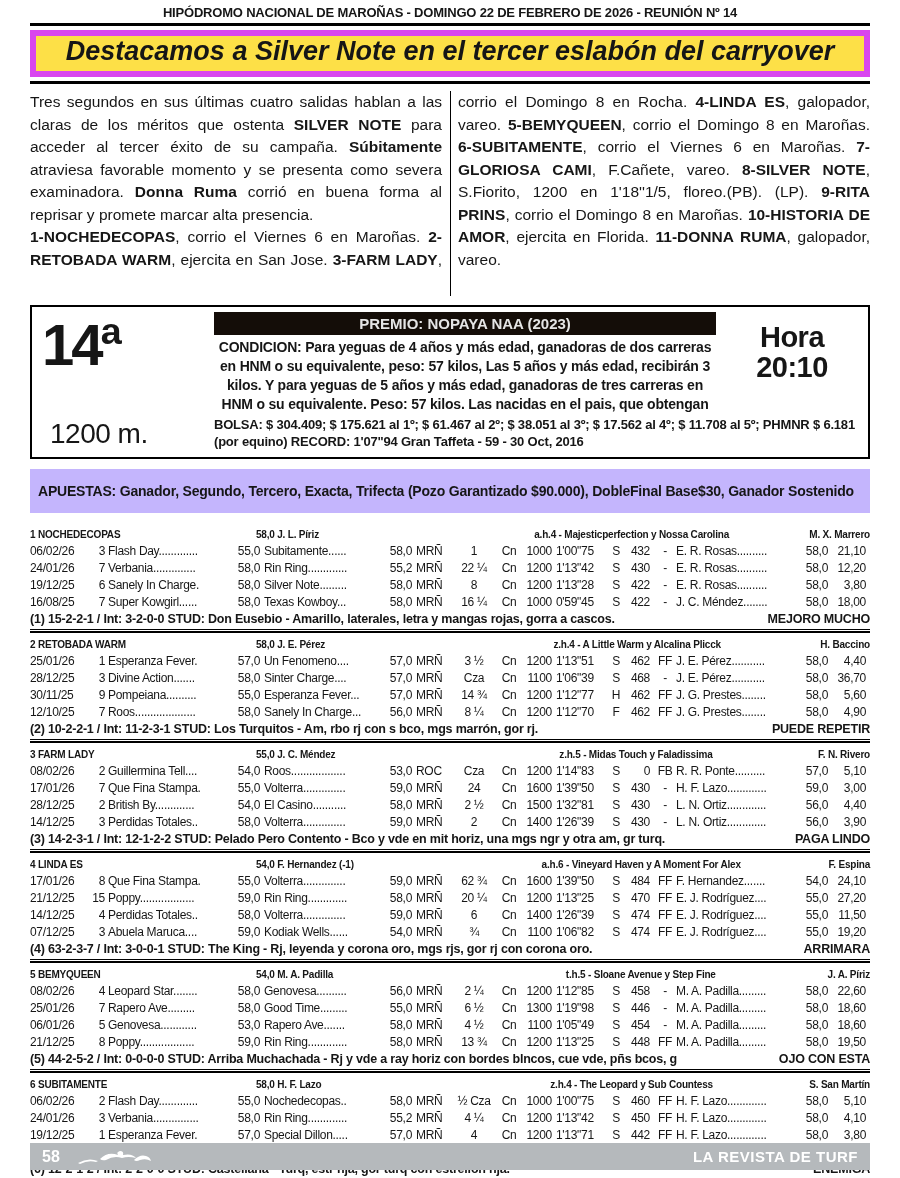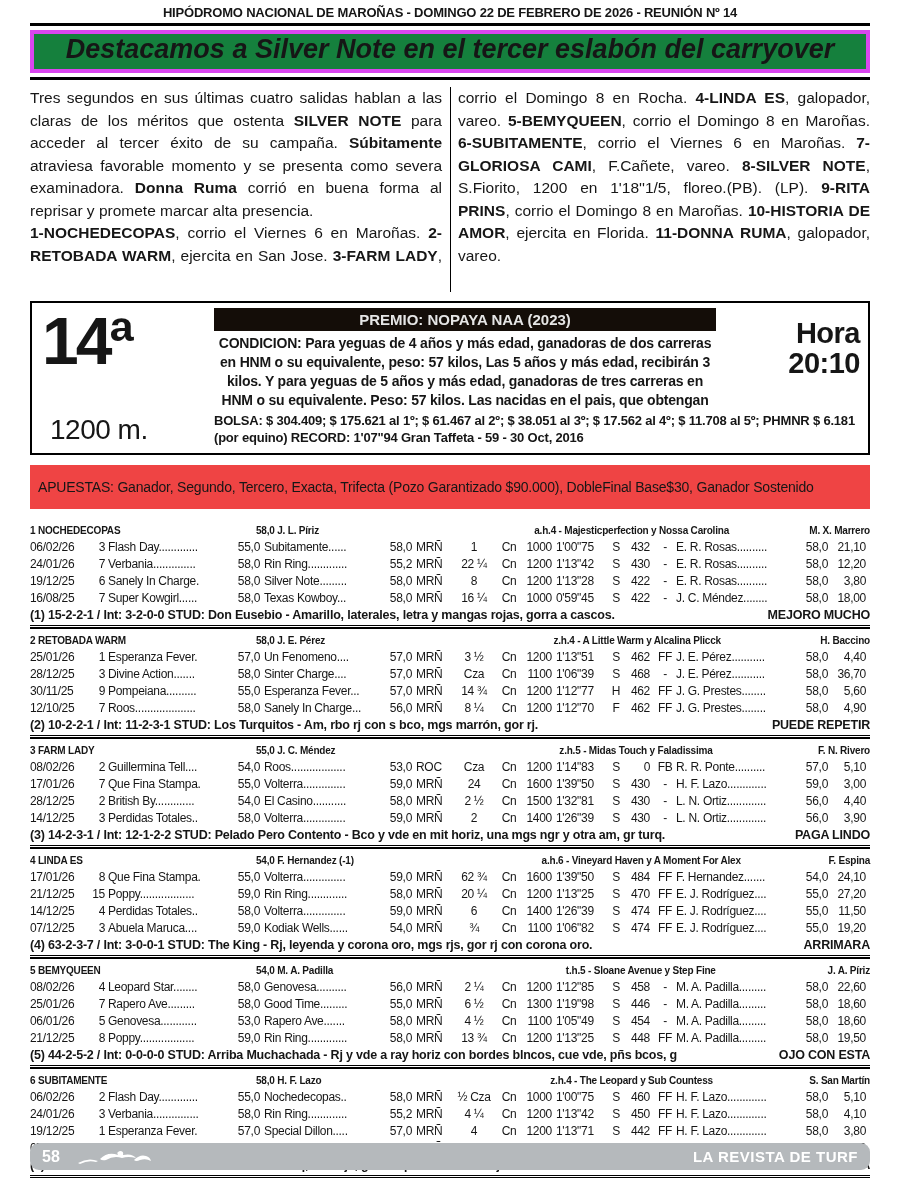--- a/index.html
+++ b/index.html
@@ -9,63 +9,63 @@
     font-family:"Liberation Sans", sans-serif;
     overflow:hidden;
   }
   .content{padding:0 30px;}
   .top-header{
     text-align:center;font-size:13px;font-weight:bold;
     padding-top:5px;letter-spacing:-0.2px;
   }
   .rule{border-top:3px solid #000;margin-top:3px;}
   .headline-box{
-    border:4px solid #d946ef;background:#15803d;
+    border:6px solid #d946ef;background:#fde047;
     margin-top:4px;text-align:center;
     font-size:27px;font-weight:bold;font-style:italic;
     padding:0 0 5px;line-height:30px;
   }
   .rule2{border-top:3px solid #000;margin-top:4px;}
   .intro{
     margin-top:7px;height:205px;overflow:hidden;
     column-count:2;column-gap:16px;column-rule:1px solid #000;
     text-align:justify;font-size:15.5px;line-height:22.5px;
   }
   .intro p{margin:0;}
   .race-box{
     margin-top:9px;border:2px solid #000;
     padding:5px 8px 7px 6px;
     display:grid;grid-template-columns:168px 1fr 136px;
     grid-template-areas:"num premio hora" "num cond hora" "dist bolsa bolsa";
     column-gap:8px;
   }
   .race-num{
-    grid-area:num;font-size:66px;font-weight:bold;line-height:66px;
+    grid-area:num;font-size:58px;font-weight:bold;line-height:66px;
     padding-left:4px;letter-spacing:-3px;
   }
   .race-dist{grid-area:dist;font-size:28px;padding-left:12px;align-self:end;letter-spacing:-0.5px;}
   .premio{
     grid-area:premio;background:#140d08;color:#e5e5e5;
     font-weight:bold;font-size:15px;text-align:center;padding:3px 0;
   }
   .cond{
     grid-area:cond;font-weight:bold;font-size:14px;
     text-align:center;line-height:19px;margin-top:3px;letter-spacing:-0.2px;
   }
   .hora{
-    grid-area:hora;text-align:right;font-weight:bold;
+    grid-area:hora;text-align:center;font-weight:bold;
     font-size:29px;line-height:30px;margin-top:10px;letter-spacing:-0.5px;
   }
   .bolsa{
     grid-area:bolsa;font-weight:bold;font-size:13px;line-height:17px;
     margin-top:2px;letter-spacing:-0.2px;
   }
   .apuestas{
-    margin-top:10px;background:#ef4444;
-    font-weight:normal;font-size:14px;padding:14px 8px;letter-spacing:-0.2px;
+    margin-top:10px;background:#c4b5fd;
+    font-weight:bold;font-size:14px;padding:14px 8px;letter-spacing:-0.2px;
   }
   .horses{margin-top:13px;}
   .h-head{
     display:grid;grid-template-columns:226px 198px 1fr auto;
     font-weight:bold;font-size:10px;line-height:17px;align-items:baseline;
     letter-spacing:-0.2px;
   }
   .h-breed{text-align:center;}
   .h-trainer{text-align:left;}
   .prow{
@@ -80,21 +80,21 @@
   .c7,.c8,.c11,.c13{text-align:center;}
   .stud-row{
     display:flex;justify-content:space-between;
     font-weight:bold;font-size:12.5px;line-height:15px;
     padding:1px 0 1px;letter-spacing:-0.2px;
   }
   .sep{height:1px;border-top:1px solid #000;border-bottom:2px solid #000;margin:1px 0 3px;}
   .footer{
     position:absolute;left:30px;right:30px;bottom:8px;height:27px;
     background:#b5b9bc;color:#fff;display:flex;align-items:center;
-    padding:0 12px;font-weight:bold;border-radius:9px;
+    padding:0 12px;font-weight:bold;
   }
   .footer .pnum{font-size:16px;}
   .footer .logo{margin-left:16px;display:flex;align-items:center;}
   .footer .mag{margin-left:auto;font-size:15px;letter-spacing:0.5px;}
 </style>
 </head>
 <body>
 
 <div class="content">
   <div class="top-header">HIPÓDROMO NACIONAL DE MAROÑAS - DOMINGO 22 DE FEBRERO DE 2026 - REUNIÓN Nº 14</div>

